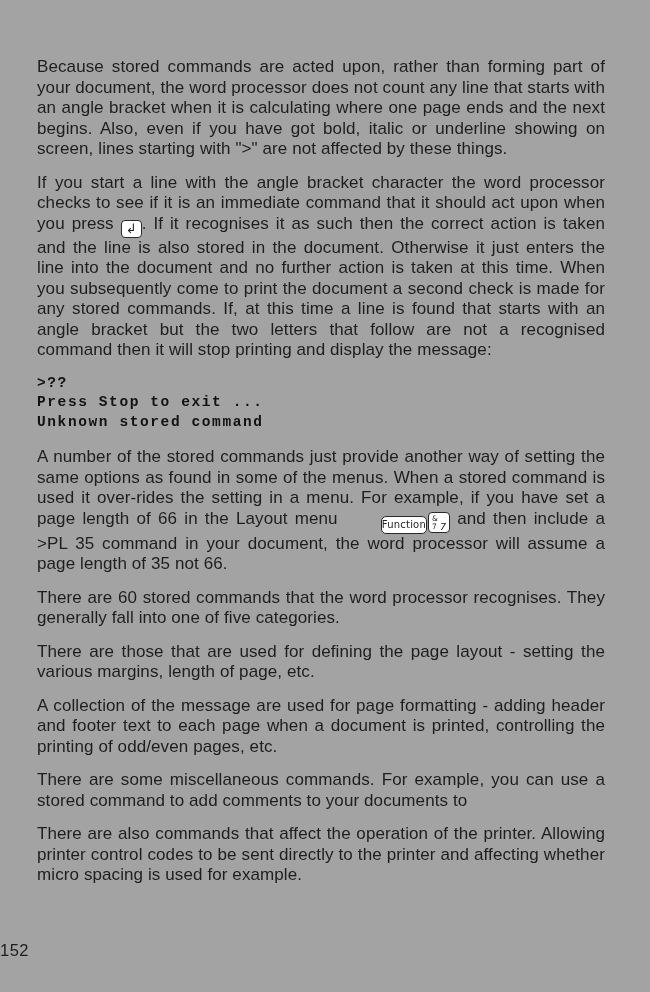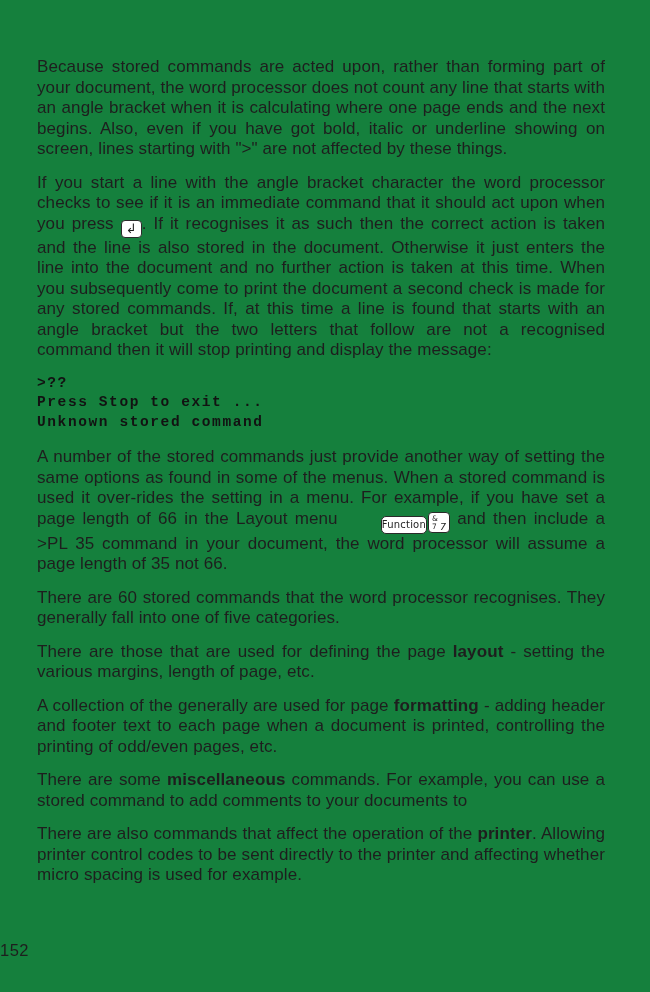--- a/index.html
+++ b/index.html
@@ -1,35 +1,35 @@
 <!DOCTYPE html>
 <html><head>
 <meta charset="utf-8">
 <style>
   html, body { margin: 0; padding: 0; background: #e8e8e8; }
   .page {
     position: relative;
     width: 650px;
     height: 992px;
     margin: 0 auto;
-    background: #15803d;
+    background: #a3a3a3;
     box-sizing: border-box;
     padding: 57px 45px 0 37px;
     overflow: hidden;
     font-family: "Liberation Sans", sans-serif;
     color: #1e1e1e;
   }
   p.body {
     margin: 0 0 13px 0;
     font-size: 17px;
     line-height: 20.5px;
     text-align: justify;
     letter-spacing: 0.1px;
   }
-  p.body b { font-weight: bold; }
+  p.body b { font-weight: normal; }
   .code {
     margin: 2px 0 15px 0;
     font-family: "Liberation Mono", "DejaVu Sans Mono", monospace;
     font-weight: bold;
     font-size: 14.5px;
     line-height: 19.5px;
     letter-spacing: 1.6px;
     color: #121212;
     text-align: left;
   }
@@ -102,21 +102,21 @@
     <div>Press Stop to exit ...</div>
     <div>Unknown stored command</div>
   </div>
 
   <p class="body"><span>A number of the stored commands just provide another way of setting the same options as found in some of the menus. When a stored command is used it over-rides the setting in a menu. For example, if you have set a page length of 66 in the Layout menu </span><span class="key fn">Function</span><span class="key seven"><span class="stack"><span>&amp;</span><span>7</span></span><span class="side">7</span></span><span> and then include a &gt;PL 35 command in your document, the word processor will assume a page length of 35 not 66.</span></p>
 
   <p class="body">There are 60 stored commands that the word processor recognises. They generally fall into one of five categories.</p>
 
   <p class="body"><span>There are those that are used for defining the page </span><b>layout</b><span> - setting the various margins, length of page, etc.</span></p>
 
-  <p class="body"><span>A collection of the generally are used for page </span><b>formatting</b><span> - adding header and footer text to each page when a document is printed, controlling the printing of odd/even pages, etc.</span></p>
+  <p class="body"><span>A collection of the message are used for page </span><b>formatting</b><span> - adding header and footer text to each page when a document is printed, controlling the printing of odd/even pages, etc.</span></p>
 
   <p class="body"><span>There are some </span><b>miscellaneous</b><span> commands. For example, you can use a stored command to add comments to your documents to</span></p>
 
   <p class="body"><span>There are also commands that affect the operation of the </span><b>printer</b><span>. Allowing printer control codes to be sent directly to the printer and affecting whether micro spacing is used for example.</span></p>
 
   <div class="page-number">152</div>
 
 </div>
 
 </body></html>

